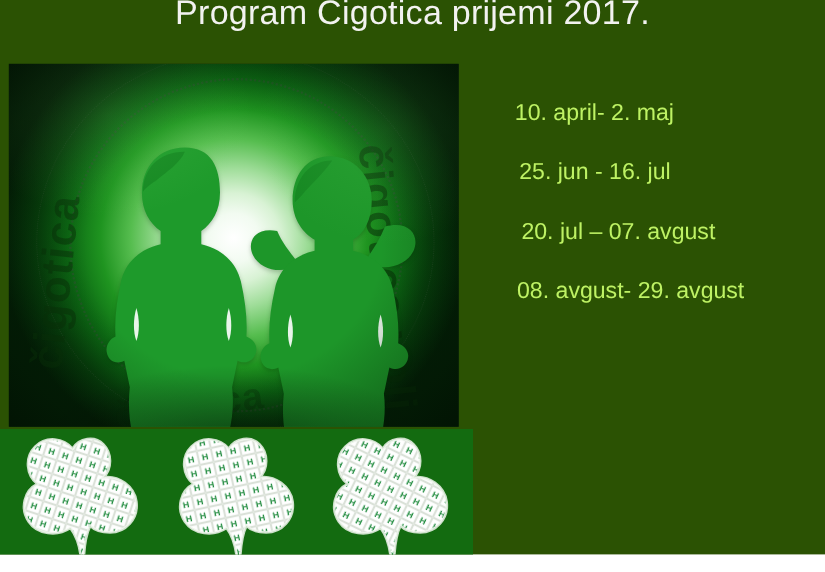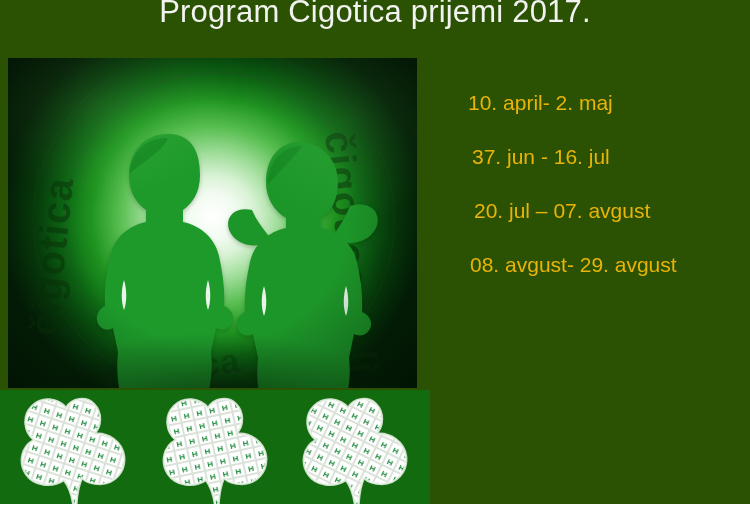--- a/index.html
+++ b/index.html
@@ -140,21 +140,21 @@
   #kid-right { left: 216px; top: 78px; }
 
   
   #dates {
     position: absolute;
     left: 452px;
     top: 92px;
     width: 290px;
   }
   .date-line {
-    color: #eab308;
+    color: #bef264;
     font-size: 21px;
     line-height: 1;
     white-space: nowrap;
     margin-bottom: 33px;
   }
   .date-line:nth-child(1) { padding-left: 16px; }
   .date-line:nth-child(2) { padding-left: 20px; }
   .date-line:nth-child(3) { padding-left: 22px; }
   .date-line:nth-child(4) { padding-left: 18px; }
   .date-line:nth-child(5) { padding-left: 12px; margin-bottom: 4px; }
@@ -274,21 +274,21 @@
         <path d="M44 48 C44 26 58 10 78 10 C70 22 58 32 50 42 C47 45 45 47 44 48 Z"></path>
       </g>
     </svg>
 
     <div class="photo-layer" id="photo-sheen"></div>
     <div class="photo-layer" id="photo-vignette"></div>
   </div>
 
   <div id="dates">
     <div class="date-line">10. april- 2. maj</div>
-    <div class="date-line">37. jun - 16. jul</div>
+    <div class="date-line">25. jun - 16. jul</div>
     <div class="date-line">20. jul – 07. avgust</div>
     <div class="date-line">08. avgust- 29. avgust</div>
   </div>
 
   <div id="clover-panel">
     <svg class="clover" id="clover-1" viewBox="0 0 140 130">
       <defs>
         <clipPath id="cl1">
           <path d="M68 126 C68 110 64 98 58 90
                    C46 98 28 96 20 84 C12 72 16 56 28 50

